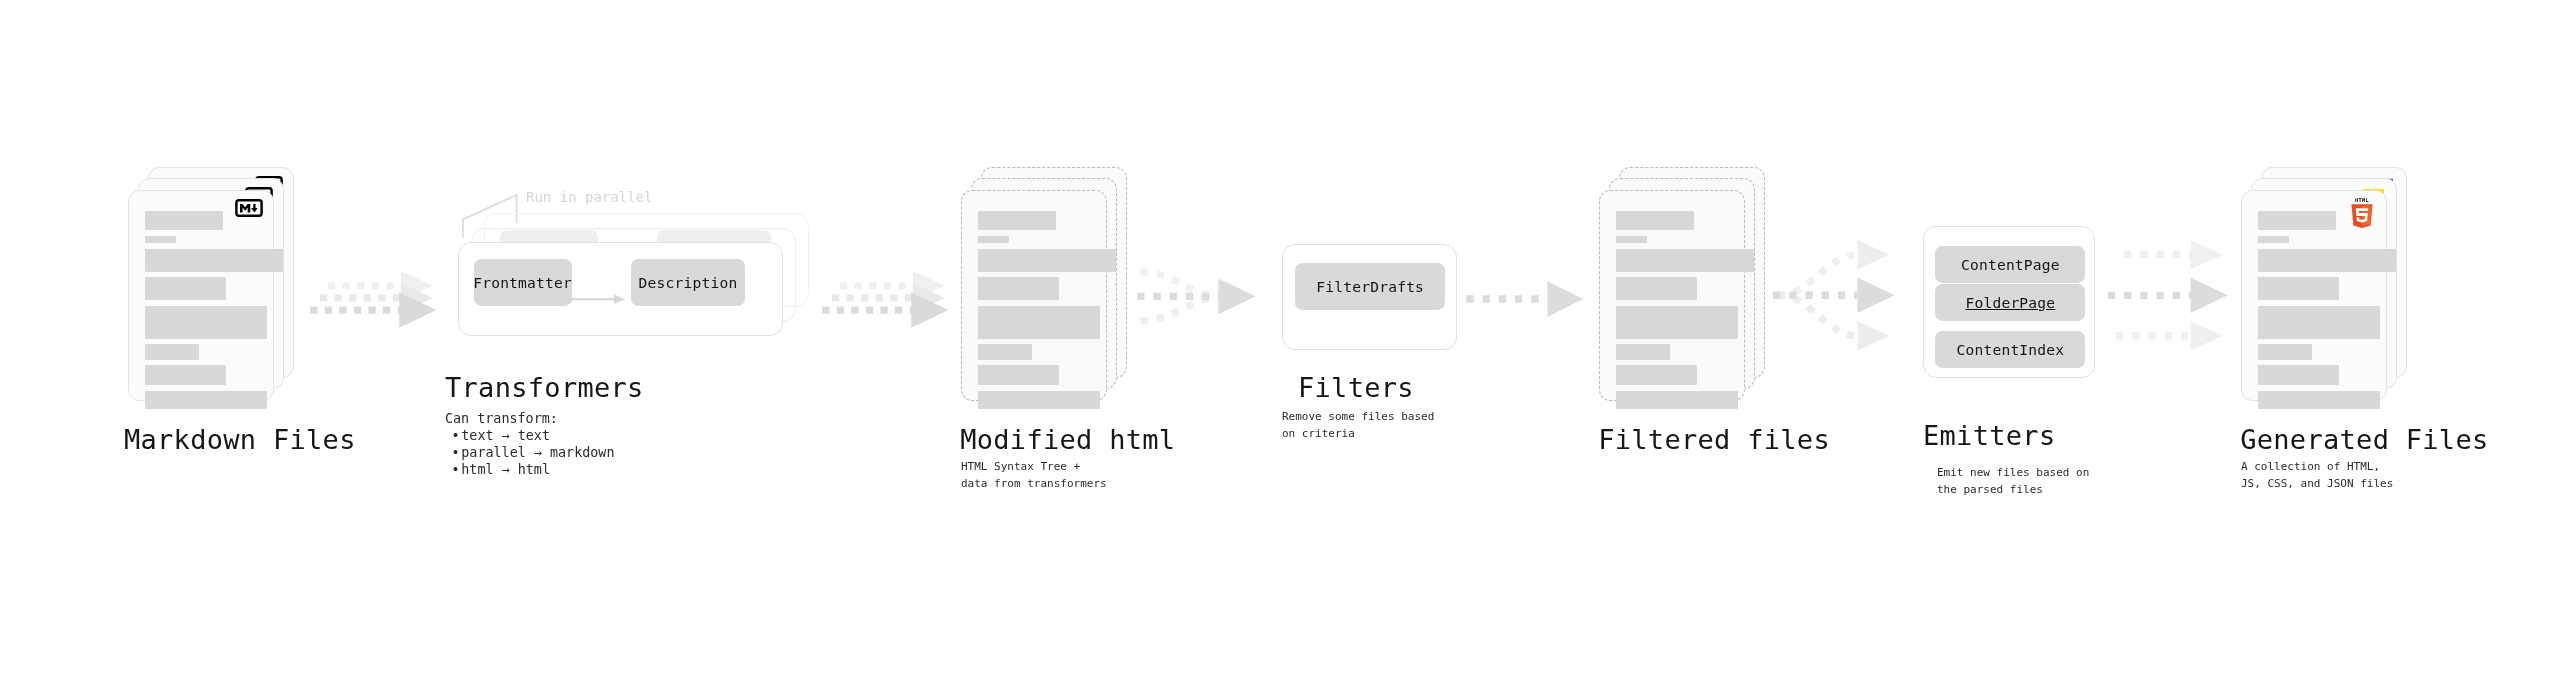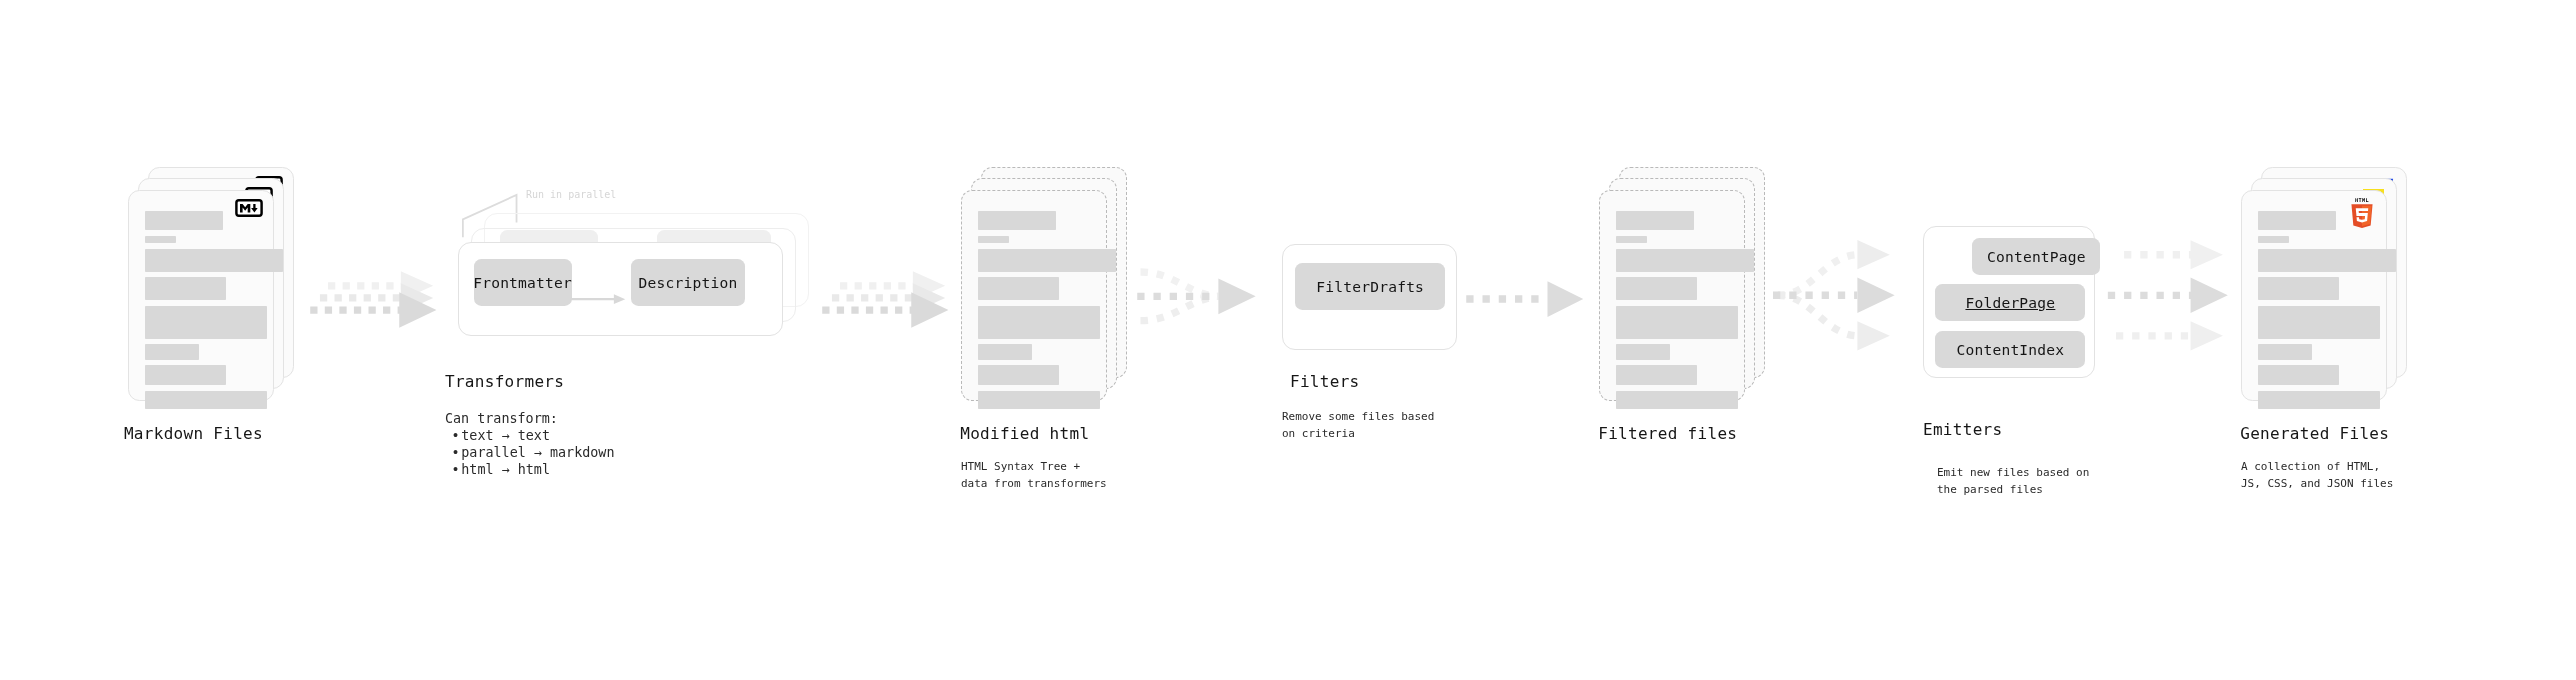--- a/index.html
+++ b/index.html
@@ -52,21 +52,21 @@
 
   
   .badge {
     position: absolute;
     right: 9.8px;
     top: 8.1px;
   }
 
   
   .title {
-    font-size: 16px;
+    font-size: 27px;
     letter-spacing: 0.3px;
     color: #161616;
     white-space: pre;
   }
   .subtitle {
     font-size: 11px;
     line-height: 17px;
     color: #2a2a2a;
     white-space: pre;
   }
@@ -119,21 +119,21 @@
     font-size: 14.6px;
     color: #151515;
     letter-spacing: 0.2px;
     white-space: pre;
   }
   .chip.g1 { background: #e6e6e6; color: transparent; }
   .chip.g2 { background: #efefef; color: transparent; }
 
   .parallel-label {
     position: absolute;
-    font-size: 10px;
+    font-size: 14px;
     color: #d6d6d6;
     white-space: pre;
   }
 
   svg { display: block; overflow: visible; }
 </style>
 </head>
 <body>
 
 <div class="stage">
@@ -289,21 +289,21 @@
       </g>
       <path d="M104 30 L150 52 L104 74 Z" fill="#dcdcdc"></path>
     </svg>
   </div>
 
   <div class="node" style="left:1282px; top:244px;">
     <div class="group-box" style="position:relative; left:0; top:0; width:175px; height:106px;">
       <div class="chip" style="left:12.2px; top:18px; width:150px; height:47px;">FilterDrafts</div>
     </div>
 
-    <div class="title" style="position:absolute; left:8px; top:128px;">Filters</div>
+    <div class="title" style="position:absolute; left:16px; top:128px;">Filters</div>
     <div class="subtitle" style="position:absolute; left:0px; top:164px;">Remove some files based
 on criteria</div>
   </div>
 
   <div class="node" style="left:1463px; top:281px;">
     <svg width="130" height="49" viewBox="0 0 160 60" aria-hidden="true">
       <line x1="4" y1="22" x2="104" y2="22" stroke="#dcdcdc" stroke-width="9" stroke-dasharray="9 11"></line>
       <path d="M104 0 L148 22 L104 44 Z" fill="#dcdcdc"></path>
     </svg>
   </div>
@@ -337,21 +337,21 @@
         <line x1="0" y1="78" x2="104" y2="78" stroke="#dcdcdc"></line>
       </g>
       <path d="M104 10 L144 28 L104 46 Z" fill="#ededed"></path>
       <path d="M104 56 L150 78 L104 100 Z" fill="#dcdcdc"></path>
       <path d="M104 110 L144 128 L104 146 Z" fill="#ededed"></path>
     </svg>
   </div>
 
   <div class="node" style="left:1923px; top:226px;">
     <div class="group-box" style="position:relative; left:0; top:0; width:172px; height:152px;">
-      <div class="chip" style="left:11.4px; top:11px; width:128px; height:37px;margin-left:37px;">ContentPage</div>
+      <div class="chip" style="left:11.4px; top:19px; width:150px; height:37px;">ContentPage</div>
       <div class="chip" style="left:11.4px; top:57px; width:150px; height:37px;text-decoration:underline;">FolderPage</div>
       <div class="chip" style="left:11.4px; top:104px; width:150px; height:37px;">ContentIndex</div>
     </div>
 
     <div class="title" style="position:absolute; left:0px; top:175px;margin-top:19px;">Emitters</div>
     <div class="subtitle" style="position:absolute; left:14px; top:210px;margin-top:28px;">Emit new files based on
 the parsed files</div>
   </div>
 
   <div class="node" style="left:2103px; top:232px;">

